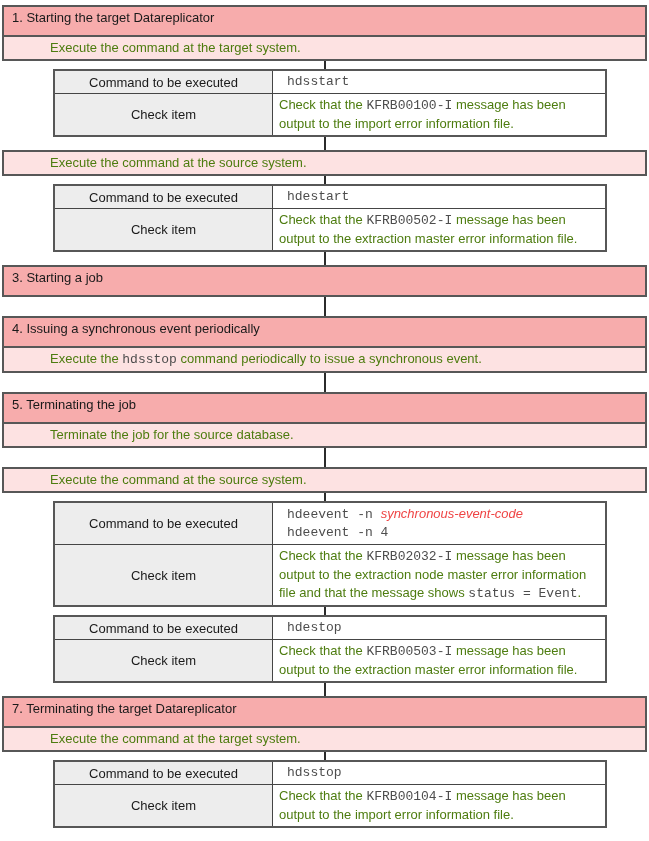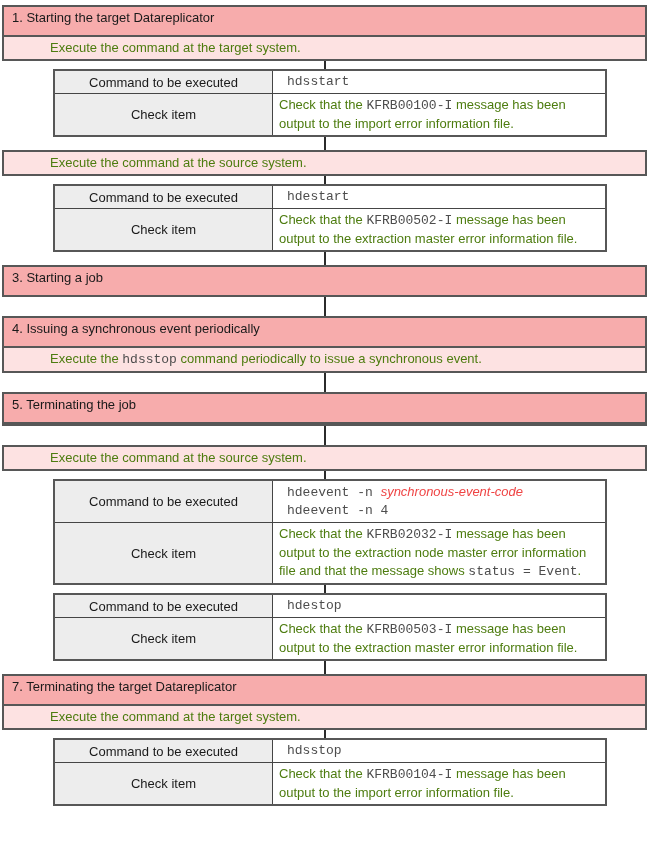--- a/index.html
+++ b/index.html
@@ -147,20 +147,21 @@
 
   </div>
 <div class="connector gap-l"></div>
   <div class="section-box has-sub">
     <div class="section-header">4. Issuing a synchronous event periodically</div>
     <div class="section-sub"><span class="seg-text">Execute the </span><span class="seg-code">hdsstop</span><span class="seg-text"> command periodically to issue a synchronous event.</span></div>
   </div>
 <div class="connector gap-l"></div>
   <div class="section-box has-sub">
     <div class="section-header">5. Terminating the job</div>
+    <div class="section-sub"><span class="seg-text">Terminate the job for the source database.</span></div>
   </div>
 <div class="connector gap-l"></div>
   <div class="section-box has-sub">
     <div class="section-sub"><span class="seg-text">Execute the command at the source system.</span></div>
   </div>
 <div class="connector gap-s"></div>
   <table class="cmd-table">
     <tbody>
       <tr>
         <td class="lbl">Command to be executed</td>

